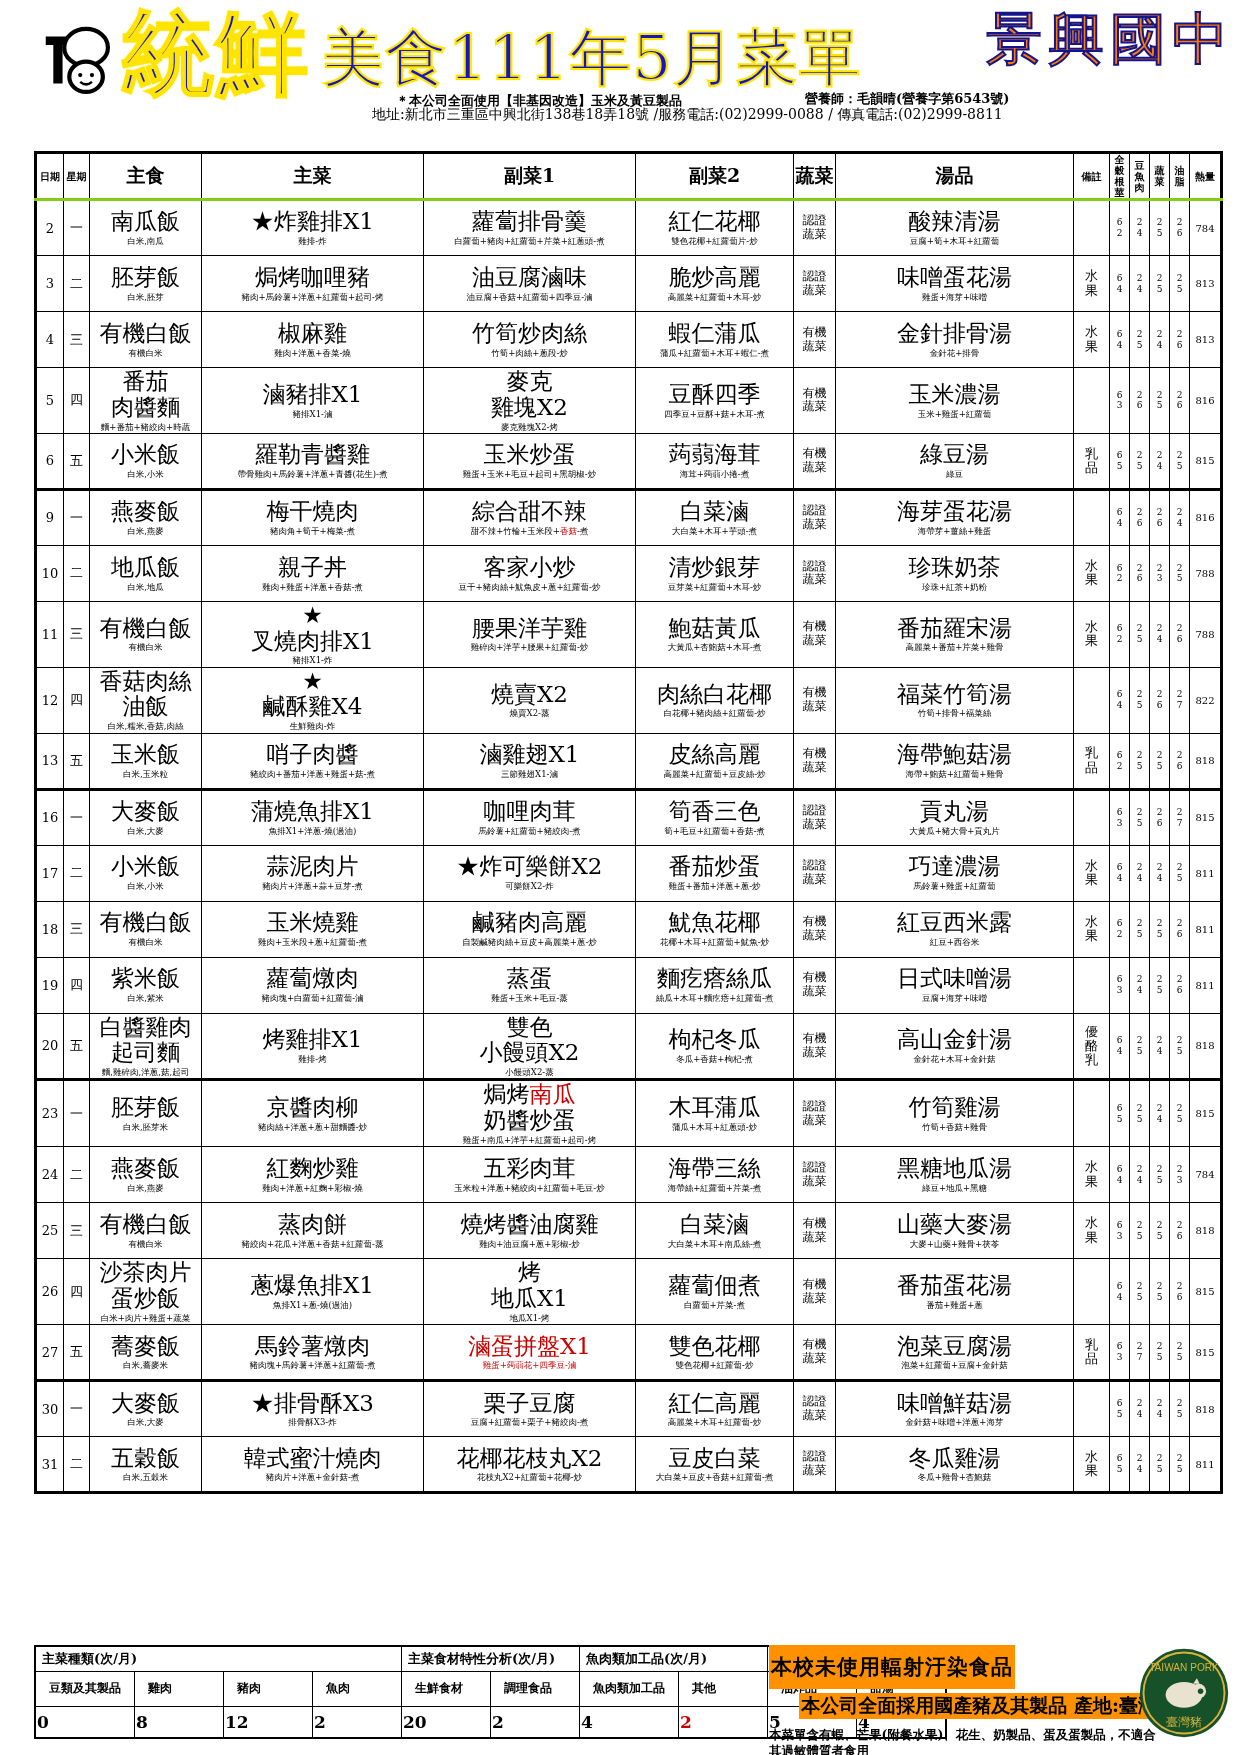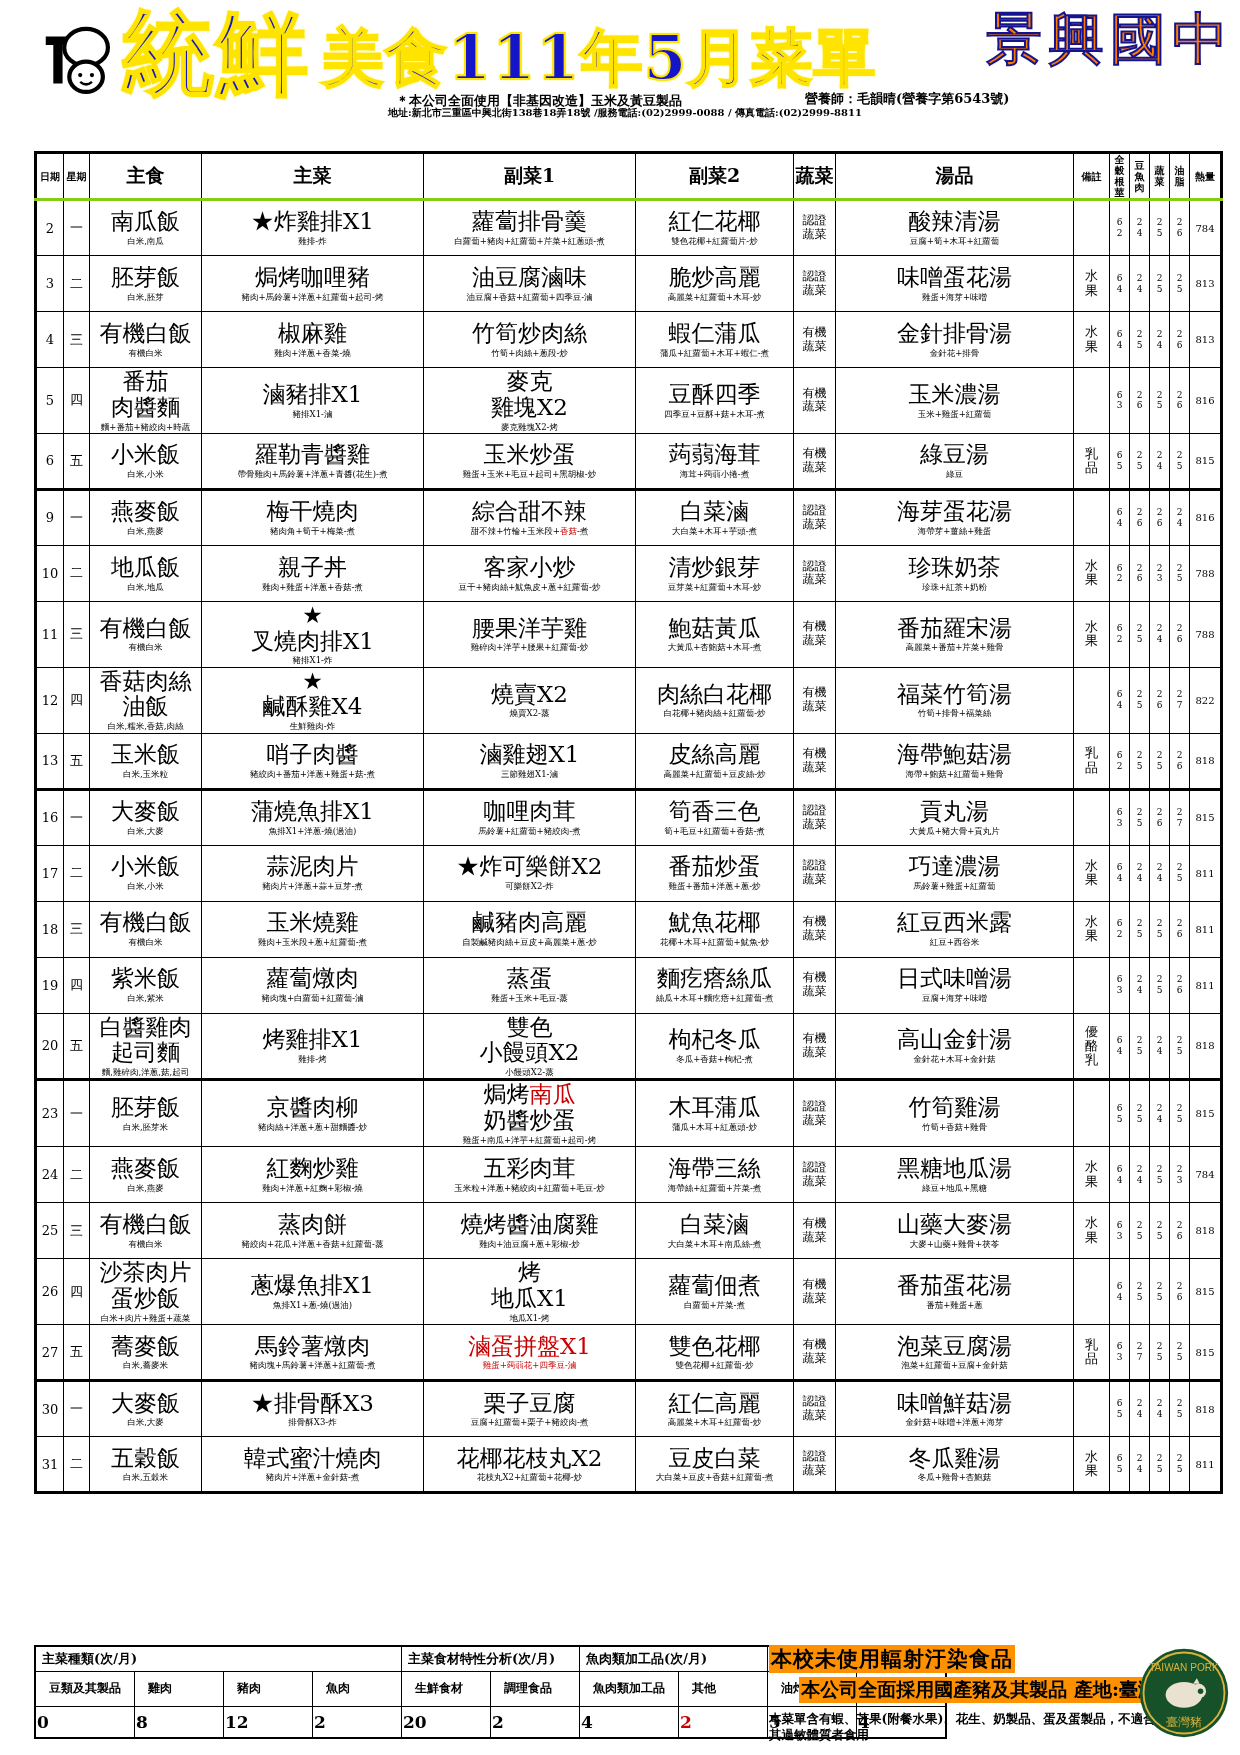--- a/index.html
+++ b/index.html
@@ -4,27 +4,27 @@
 <style>
   html,body{margin:0;padding:0;background:#fff;}
   body{width:1240px;height:1755px;font-family:"DejaVu Serif","Liberation Serif",serif;color:#000;}
   .page{position:relative;width:1240px;height:1755px;overflow:hidden;background:#fff;}
 
   
   .hdr{position:relative;height:151px;}
   .logo{position:absolute;left:34px;top:14px;width:84px;height:92px;}
   .brand{position:absolute;left:122px;top:-8px;font-size:92px;font-weight:bold;color:#1414c8;
          -webkit-text-stroke:2px #ffe400;text-shadow:0 0 3px #ffe400;letter-spacing:2px;}
-  .title{position:absolute;left:322px;top:16px;font-size:62px;font-weight:bold;color:#1414c8;
+  .title{position:absolute;left:322px;top:16px;font-size:62px;font-weight:normal;color:#1414c8;
          -webkit-text-stroke:2px #ffe400;text-shadow:0 0 3px #ffe400;letter-spacing:1px;}
   .school{position:absolute;right:6px;top:2px;font-size:56px;font-weight:normal;color:#ff7b00;
          -webkit-text-stroke:2px #14148c;letter-spacing:6px;}
   .hnote1{position:absolute;left:396px;top:92px;font-size:13px;font-weight:bold;}
   .hnote2{position:absolute;left:805px;top:90px;font-size:13px;font-weight:bold;}
-  .hnote3{position:absolute;left:388px;top:106px;font-size:10px;font-weight:bold;}
+  .hnote3{position:absolute;left:372px;top:106px;font-size:14px;font-weight:normal;}
 
   
   table.menu{border-collapse:collapse;margin:0 0 0 34px;table-layout:fixed;width:1170px;}
   table.menu td,table.menu th{border:1.5px solid #000;text-align:center;vertical-align:middle;padding:1px;overflow:hidden;}
   table.menu{border:3px solid #000;}
   tr.head th{font-size:19px;font-weight:bold;height:40px;border-bottom:3px solid #84cc16;}
   tr.head th.vsm{font-size:10px;font-weight:bold;line-height:1.1;word-break:break-all;padding:0;}
   td.datec{font-size:13px;}
   td.wkc{font-size:13px;}
   .dn{font-size:23px;line-height:1.12;white-space:pre-line;}
@@ -38,21 +38,21 @@
   .red{color:#c80000;}
 
   
   .foot{position:absolute;left:34px;top:1645px;width:1180px;}
   table.sum{border-collapse:collapse;border:2px solid #000;}
   table.sum td{border:1.5px solid #000;vertical-align:middle;}
   .sum .g{font-size:13px;font-weight:bold;height:24px;padding:0 6px;}
   .sum .l{font-size:12px;font-weight:bold;height:34px;padding:0 13px;line-height:1.1;}
   .sum .v{font-size:17px;font-weight:bold;height:28px;}
   .fnotes{position:absolute;left:735px;top:0;width:390px;}
-  .on1{display:inline-block;background:#ff9000;font-size:21px;font-weight:bold;padding:0 2px;letter-spacing:1px;}
+  .on1{display:inline-block;background:#ff9000;font-size:21px;font-weight:bold;padding:8px 2px;letter-spacing:1px;}
   .on2{display:block;text-align:right;margin-top:4px;}
   .on2 span{display:inline-block;background:#ff9000;font-size:19px;font-weight:bold;padding:0 2px;}
   .on3{margin-top:8px;font-size:12.5px;font-weight:bold;line-height:1.25;}
   .badge{position:absolute;right:-16px;top:2px;width:92px;height:92px;}
 </style>
 </head>
 <body>
 
 <div class="page">
 

